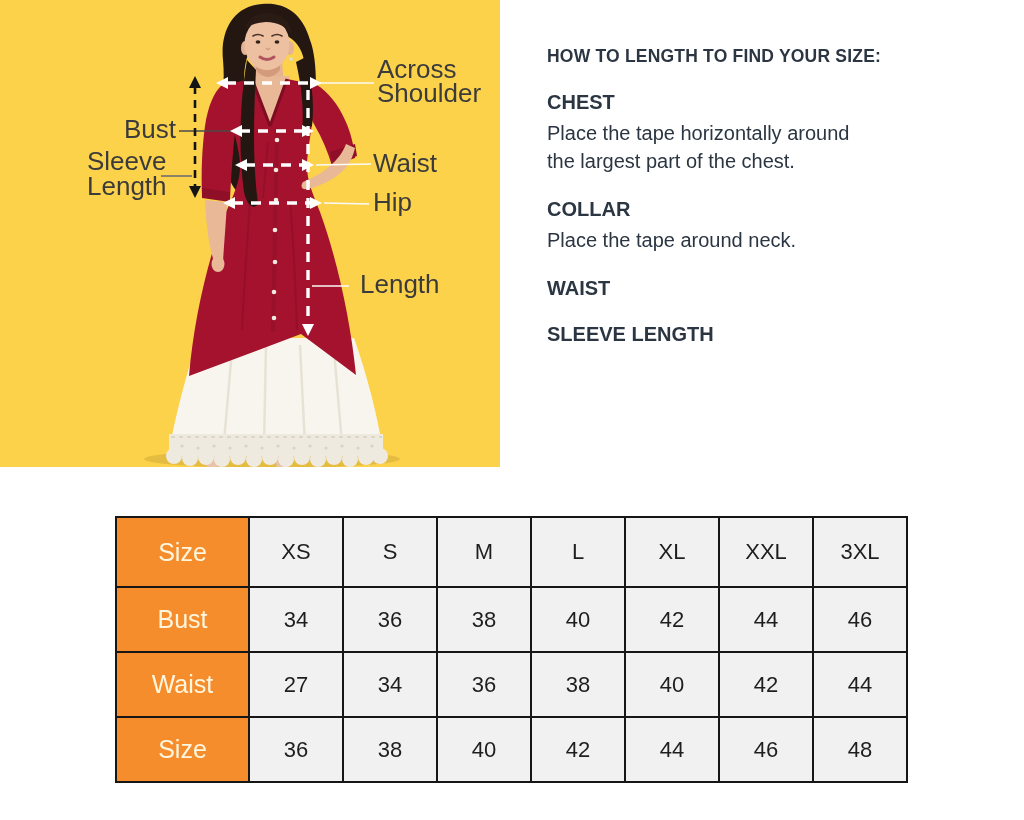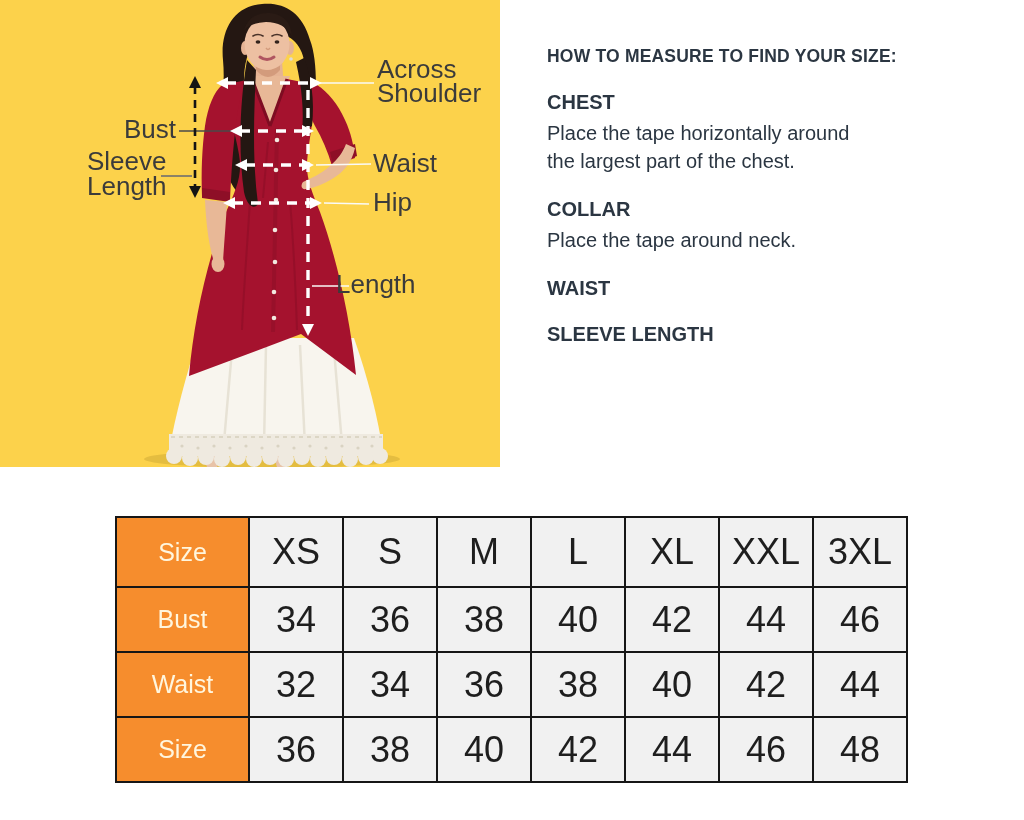--- a/index.html
+++ b/index.html
@@ -9,37 +9,37 @@
 
   
   .photo-panel { position:absolute; left:0; top:0; width:500px; height:467px; background:#FCD24B; }
   .photo-panel svg { position:absolute; left:0; top:0; }
   .measure-label { position:absolute; color:#3B3B3B; font-size:26px; line-height:24px; font-weight:400; letter-spacing:0; }
   .lbl-across   { left:377px; top:57px;  width:112px; }
   .lbl-bust     { left:104px; top:117px; width:72px; text-align:right; }
   .lbl-sleeve   { left:87px;  top:149px; width:94px; line-height:25px; }
   .lbl-waist    { left:373px; top:151px; width:100px; }
   .lbl-hip      { left:373px; top:190px; width:80px;  }
-  .lbl-length   { left:336px; top:272px; width:100px; }
+  .lbl-length   { left:360px; top:272px; width:100px; }
 
   
   .guide-panel { position:absolute; left:547px; top:46px; width:430px; color:#2B3642; }
   .guide-heading { font-size:17.5px; font-weight:bold; letter-spacing:0.2px; margin:0 0 24px 0; }
   .guide-section { margin-bottom:23px; }
   .guide-title { font-size:20px; font-weight:bold; margin:0 0 5px 0; }
   .guide-body { font-size:20px; line-height:28px; white-space:pre-line; }
 
   
   table.size-table { position:absolute; left:115px; top:516px; width:793px; height:265px;
     border-collapse:collapse; table-layout:fixed;padding-left:36px; }
   .size-table th, .size-table td { border:2px solid #161616; text-align:center; vertical-align:middle; }
   .size-table tr { height:65px; }
   .size-table tr.head-row { height:70px; }
   .size-table .label-cell { background:#F68D2D; color:#FFF6DE; font-size:25px; font-weight:400; width:133px; }
-  .size-table .data-cell  { background:#F1F1F1; color:#1E1E1E; font-size:36px; font-weight:400; }
+  .size-table .data-cell  { background:#F1F1F1; color:#1E1E1E; font-size:22px; font-weight:400; }
 </style>
 </head>
 <body>
 
 <div class="canvas">
 
   <div class="photo-panel">
     <svg width="500" height="467" viewBox="0 0 500 467">
 
       <ellipse cx="272" cy="459" rx="128" ry="9" fill="rgba(120,95,15,0.18)"></ellipse>
@@ -178,21 +178,21 @@
 
     <div class="measure-label lbl-across">Across Shoulder</div>
     <div class="measure-label lbl-bust">Bust</div>
     <div class="measure-label lbl-sleeve">Sleeve Length</div>
     <div class="measure-label lbl-waist">Waist</div>
     <div class="measure-label lbl-hip">Hip</div>
     <div class="measure-label lbl-length">Length</div>
   </div>
 
   <div class="guide-panel">
-    <h1 class="guide-heading">HOW TO MEASURE TO FIND YOUR SIZE:</h1>
+    <h1 class="guide-heading">HOW TO LENGTH TO FIND YOUR SIZE:</h1>
 
     <div class="guide-section">
       <h2 class="guide-title">CHEST</h2>
       <p class="guide-body">Place the tape horizontally around
 the largest part of the chest.</p>
     </div>
     <div class="guide-section">
       <h2 class="guide-title">COLLAR</h2>
       <p class="guide-body">Place the tape around neck.</p>
     </div>
@@ -221,21 +221,21 @@
       <td class="data-cell">34</td>
       <td class="data-cell">36</td>
       <td class="data-cell">38</td>
       <td class="data-cell">40</td>
       <td class="data-cell">42</td>
       <td class="data-cell">44</td>
       <td class="data-cell">46</td>
     </tr>
     <tr>
       <td class="label-cell">Waist</td>
-      <td class="data-cell">32</td>
+      <td class="data-cell">27</td>
       <td class="data-cell">34</td>
       <td class="data-cell">36</td>
       <td class="data-cell">38</td>
       <td class="data-cell">40</td>
       <td class="data-cell">42</td>
       <td class="data-cell">44</td>
     </tr>
     <tr>
       <td class="label-cell">Size</td>
       <td class="data-cell">36</td>

